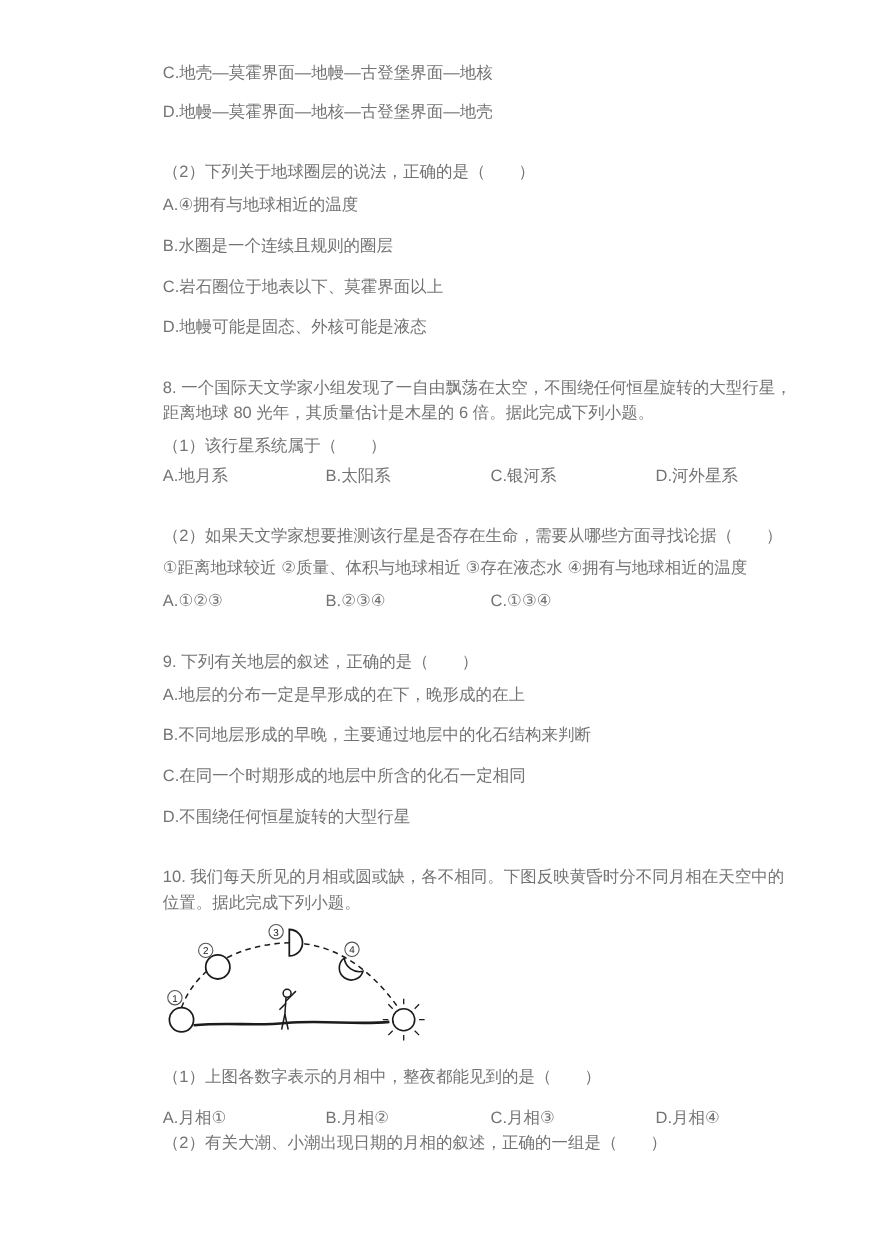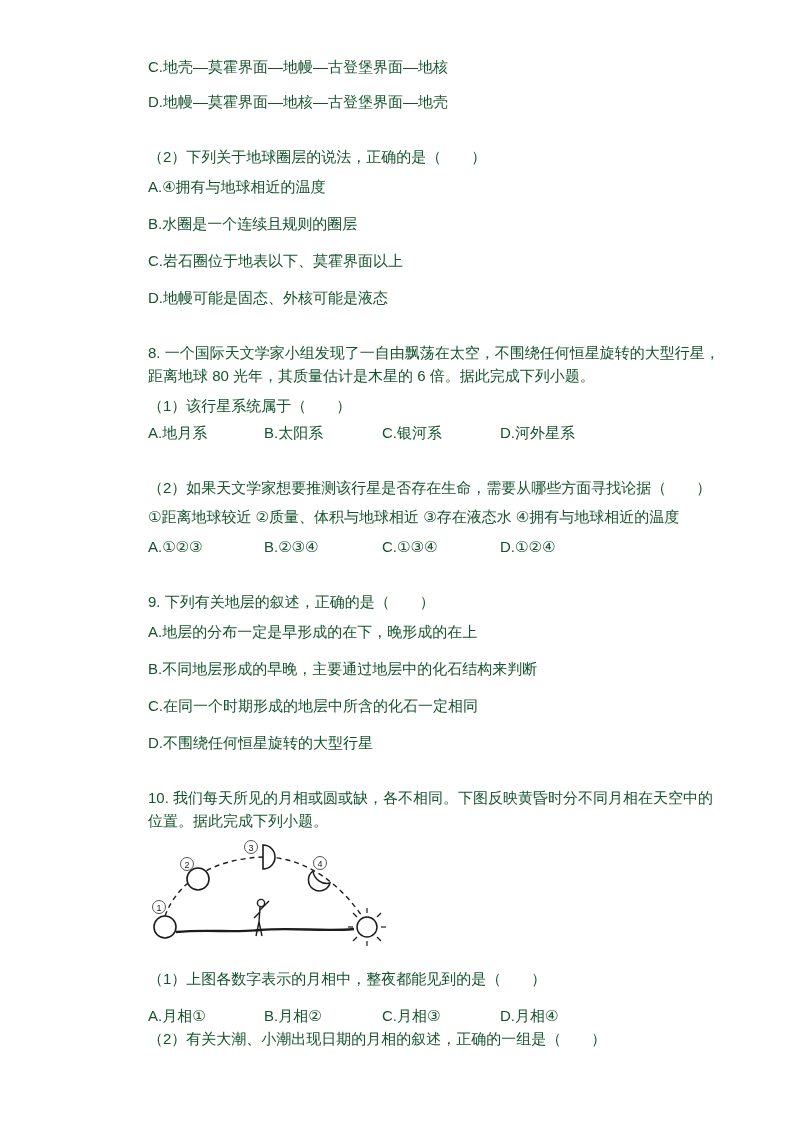--- a/index.html
+++ b/index.html
@@ -9,35 +9,36 @@
     font-family: "Liberation Sans", "DejaVu Sans", sans-serif;
     position: relative;
     overflow: hidden;
   }
   .content {
     position: absolute;
     left: 148px; top: 55px;
     width: 580px;
     font-size: 15px;
     line-height: 23px;
-    color: #14532d;
+    color: #737373;
   }
   p { margin: 0; }
   .mt12 { margin-top: 12px; }
   .gap-block { margin-top: 32px; }
   .gap-opt { margin-top: 14px; }
   .gap-opt7 { margin-top: 7px; }
   .gap-small { margin-top: 4px; }
   .gap-tiny { margin-top: 6px; }
   .gap-fig { margin-top: 7px; }
   .gap-afterfig { margin-top: 12px; }
   .gap-last { }
   .optrow {
     display: grid;
     grid-template-columns: 116px 118px 118px 1fr;
+    gap: 32px;
   }
   .figure-wrap { width: 248px; }
   svg .stroke { stroke: #1c1c1c; fill: none; }
   svg text { fill: #1c1c1c; }
 </style>
 </head>
 <body>
 
 <div class="content">
 
@@ -58,21 +59,20 @@
     <span>C.银河系</span>
     <span>D.河外星系</span>
   </div>
 
   <p class="gap-block">（2）如果天文学家想要推测该行星是否存在生命，需要从哪些方面寻找论据（　　）</p>
   <p class="gap-tiny">①距离地球较近 ②质量、体积与地球相近 ③存在液态水 ④拥有与地球相近的温度</p>
   <div class="optrow gap-opt7">
     <span>A.①②③</span>
     <span>B.②③④</span>
     <span>C.①③④</span>
-    <span>D.①②④</span>
   </div>
 
   <p class="gap-block">9. 下列有关地层的叙述，正确的是（　　）</p>
   <p class="gap-opt7">A.地层的分布一定是早形成的在下，晚形成的在上</p>
   <p class="gap-opt">B.不同地层形成的早晚，主要通过地层中的化石结构来判断</p>
   <p class="gap-opt">C.在同一个时期形成的地层中所含的化石一定相同</p>
   <p class="gap-opt">D.不围绕任何恒星旋转的大型行星</p>
 
   <p class="gap-block">10. 我们每天所见的月相或圆或缺，各不相同。下图反映黄昏时分不同月相在天空中的位置。据此完成下列小题。</p>
 

